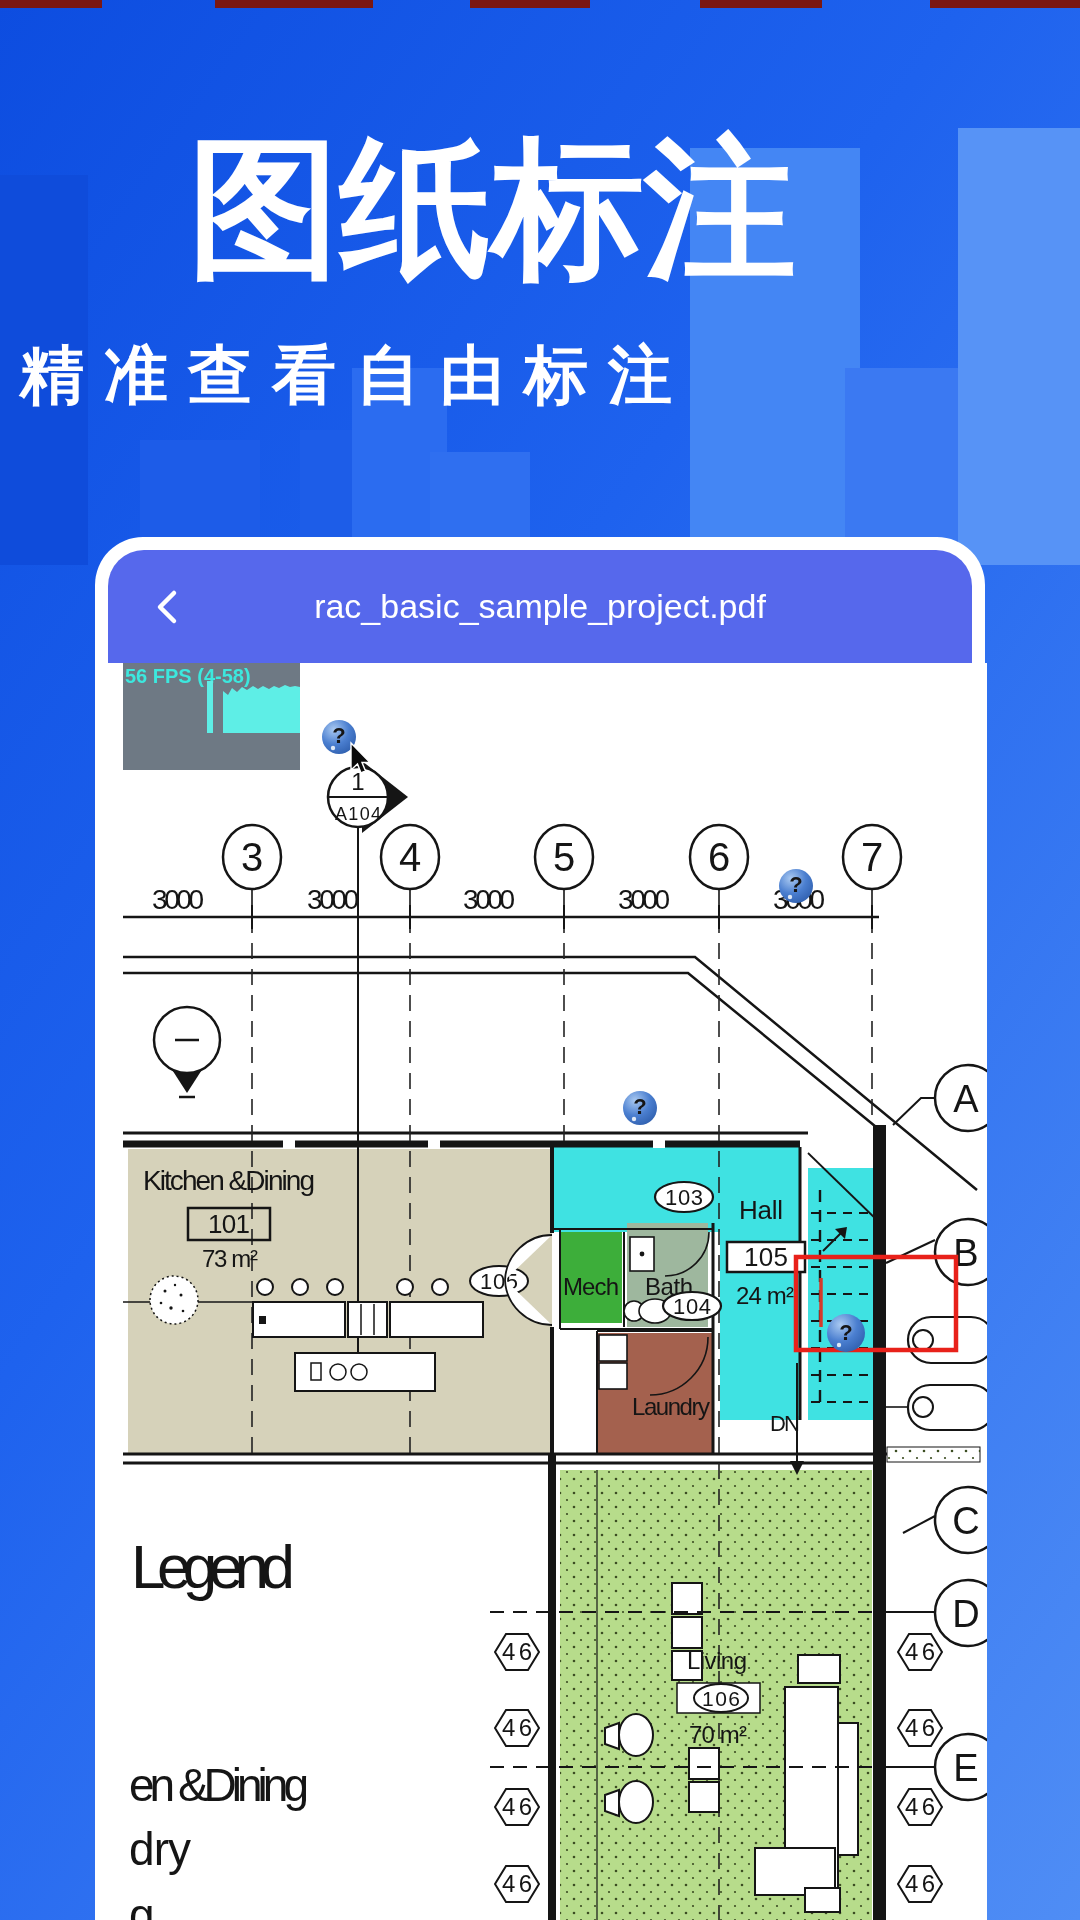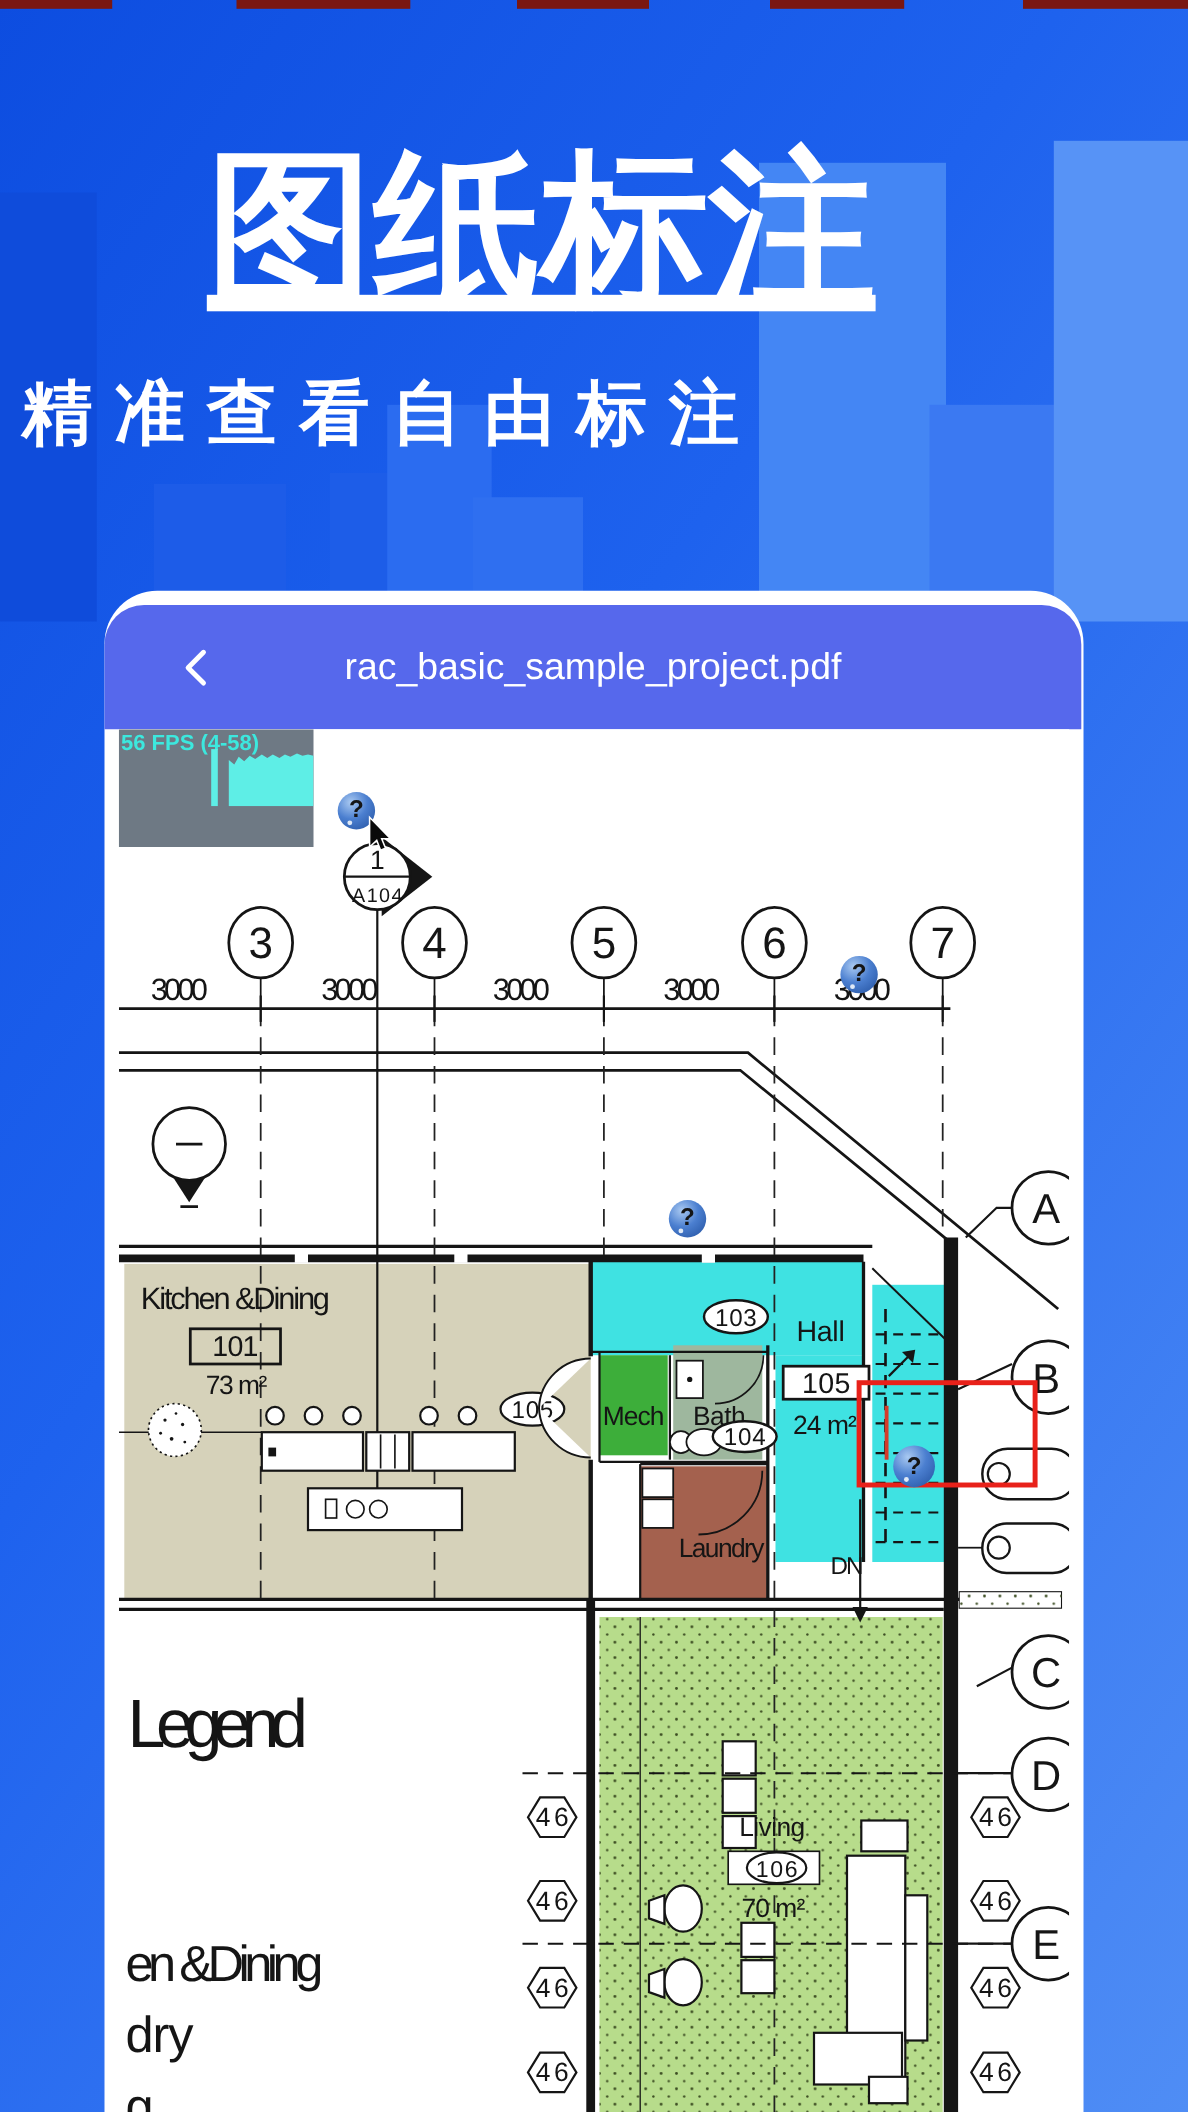--- a/index.html
+++ b/index.html
@@ -6,31 +6,31 @@
   body{width:1080px;height:1920px;overflow:hidden;position:relative;
        font-family:"Liberation Sans",sans-serif;
        background:linear-gradient(125deg,#0d4de0 0%,#1e62ee 40%,#4f8df5 100%);}
   .noselect{user-select:none;}
   
   .topseg{position:absolute;top:0;height:8px;background:#7a1712;}
   
   .sky{position:absolute;}
   
   .hero-title{position:absolute;left:0;top:128px;width:984px;text-align:center;
-    color:#fff;font-size:152px;font-weight:900;letter-spacing:0px;line-height:160px;text-decoration:underline;}
+    color:#fff;font-size:152px;font-weight:900;letter-spacing:0px;line-height:160px;}
   .hero-sub{position:absolute;left:0;top:332px;width:1080px;text-align:left;
     color:#fff;font-size:64px;font-weight:700;letter-spacing:20px;text-indent:20px;}
   
   .card{position:absolute;left:95px;top:537px;width:890px;height:1383px;
     background:#fff;border-radius:48px 48px 0 0;}
-  .card-header{position:absolute;left:0;top:13px;width:864px;height:113px;
-    background:#5668ec;border-radius:36px 36px 0 0;display:flex;align-items:center;padding-left:24px;}
+  .card-header{position:absolute;left:13px;top:13px;width:864px;height:113px;
+    background:#5668ec;border-radius:36px 36px 0 0;display:flex;align-items:center;}
   .back-btn{margin-left:44px;width:30px;height:40px;cursor:pointer;flex:0 0 auto;}
   .file-title{position:absolute;left:0;right:0;text-align:center;color:#fff;font-size:34px;}
-  .draw-area{position:absolute;left:13px;top:126px;width:864px;height:1257px;background:#fff;overflow:hidden;}
+  .draw-area{position:absolute;left:28px;top:126px;width:864px;height:1257px;background:#fff;overflow:hidden;}
   .draw-area svg{position:absolute;left:0;top:0;}
   
   .fps{position:absolute;left:0;top:0;width:177px;height:107px;background:rgba(98,110,121,0.92);z-index:5;}
   .fps-label{color:#3ce8de;font-size:20px;font-weight:700;margin:2px 0 0 2px;white-space:nowrap;letter-spacing:0px;}
   .fps-hist{position:absolute;left:0;bottom:0;}
   svg text{font-family:"Liberation Sans",sans-serif;fill:#151515;}
 </style>
 </head>
 <body>
 

